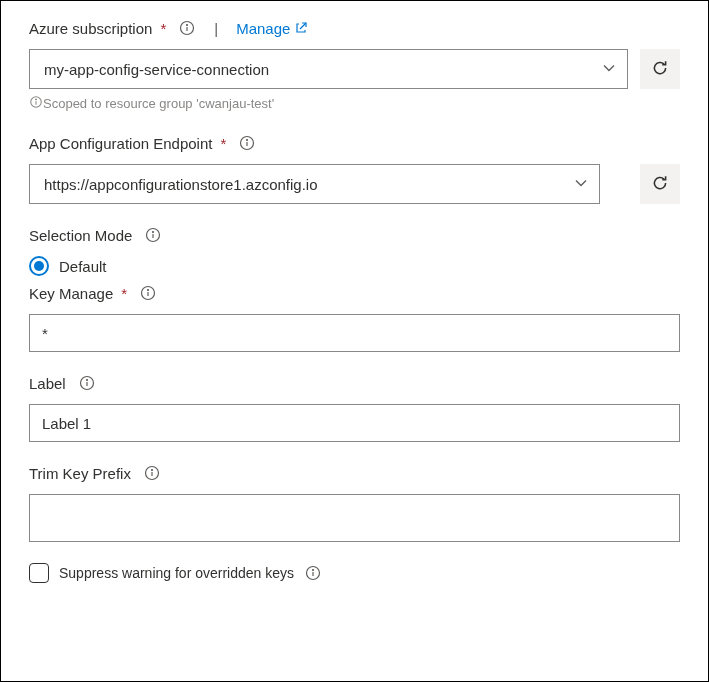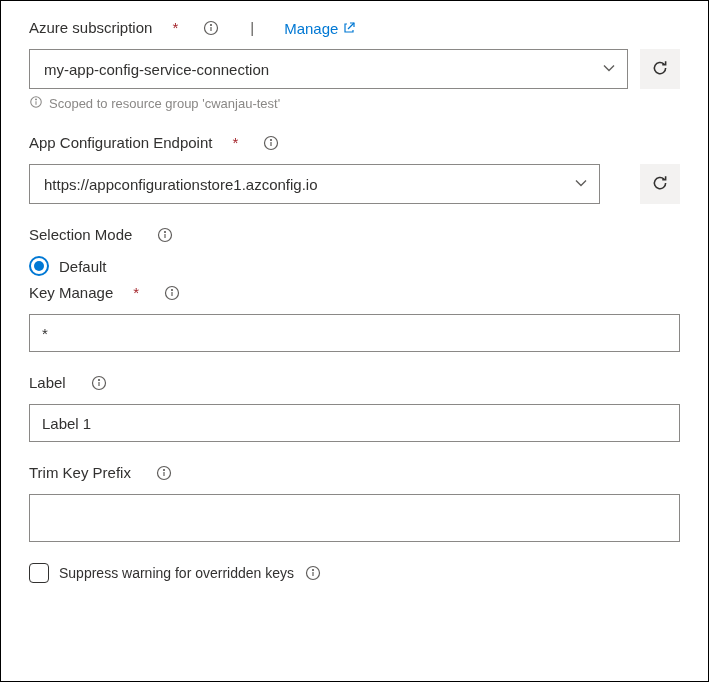--- a/index.html
+++ b/index.html
@@ -14,21 +14,22 @@
       background: #ffffff;
     }
     .panel {
       width: 709px;
       height: 682px;
       border: 1px solid #000;
       padding: 18px 28px;
     }
     .field-label-row {
       display: flex;
-      gap: 24px;
+      align-items: center;
+      gap: 12px;
       margin-bottom: 12px;
       font-size: 15px;
       color: #323130;
     }
     .required-star {
       color: #a4262c;
       margin-left: -4px;
     }
     .info-icon {
       display: inline-flex;
@@ -105,21 +106,20 @@
       cursor: pointer;
       color: #323130;
     }
     .refresh-btn svg {
       width: 18px;
       height: 18px;
     }
     .hint-row {
       display: flex;
       align-items: center;
-      gap: 6px;
       color: #8a8886;
       font-size: 13px;
       margin-bottom: 22px;
     }
     .hint-icon svg {
       width: 14px;
       height: 14px;
     }
     .field-block {
       margin-bottom: 22px;

